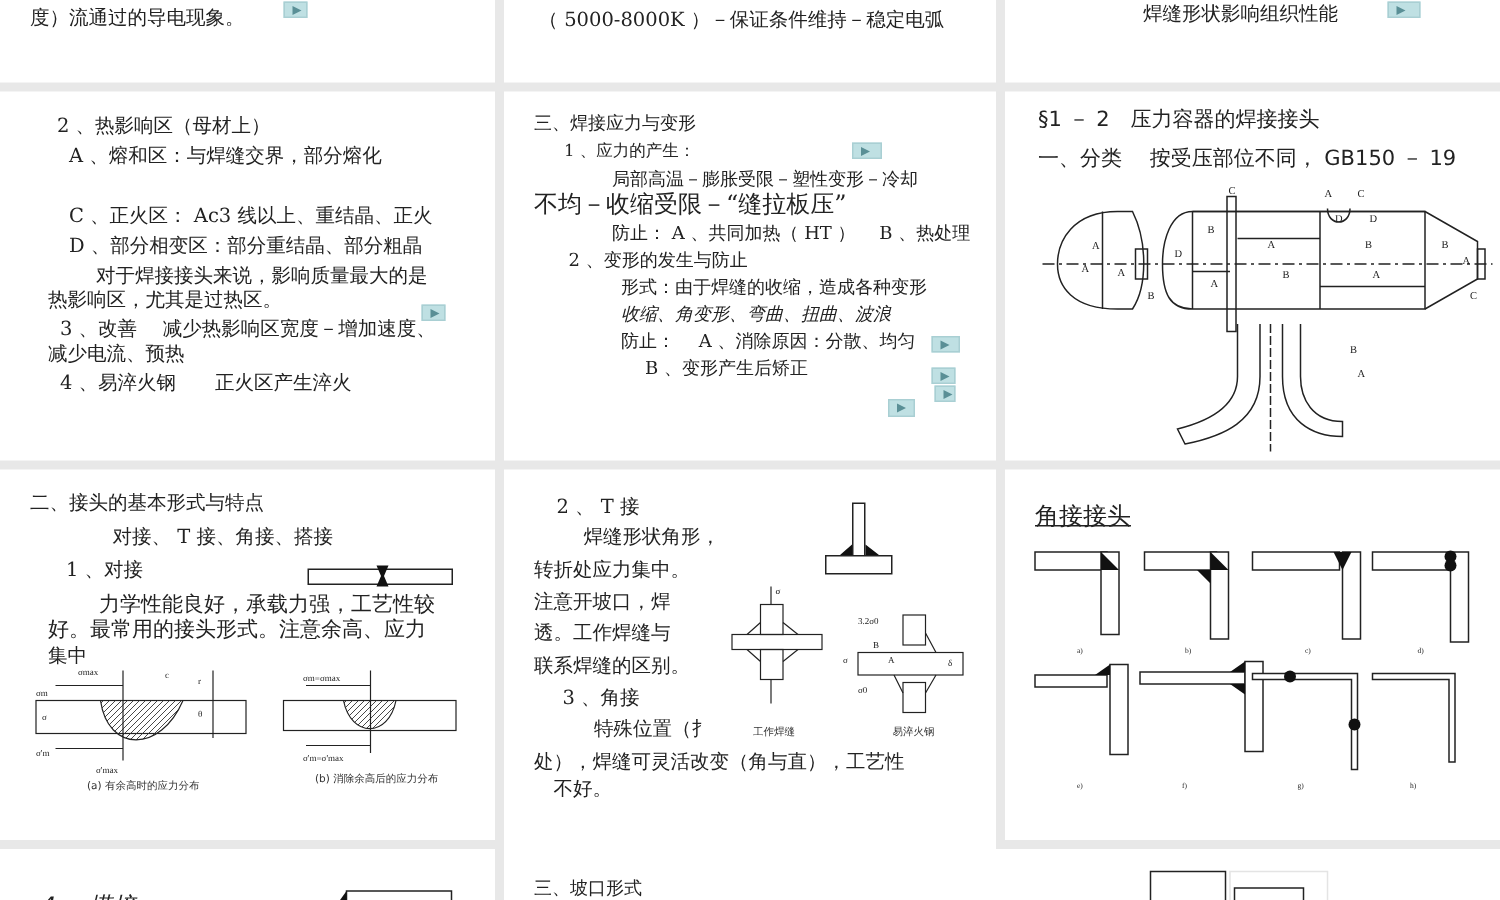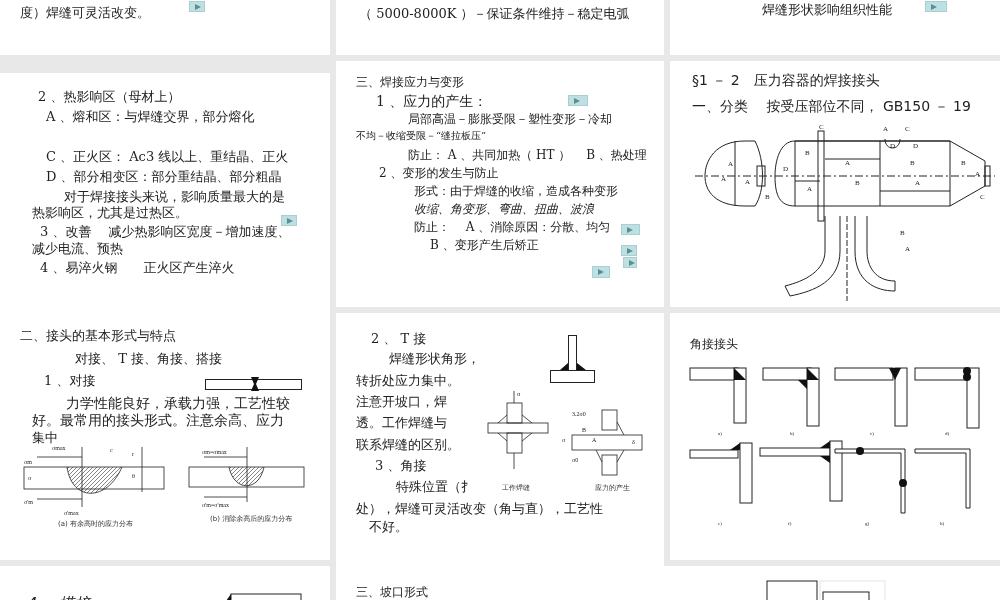--- a/index.html
+++ b/index.html
@@ -10,49 +10,49 @@
   .serif { font-family:"DejaVu Serif", "Liberation Serif", serif; }
   .play { position:absolute; width:16px; height:11px; background:#bfe0e3; border:1px solid #a9cfd3; box-sizing:border-box; cursor:pointer; }
   .play::after { content:""; position:absolute; left:5px; top:2px; border-left:6px solid #5a8f96; border-top:3px solid transparent; border-bottom:3px solid transparent; }
   svg { position:absolute; overflow:visible; }
   .cap { position:absolute; font-size:7px; color:#333; white-space:nowrap; }
 </style>
 </head>
 <body>
 
 <div class="slide" style="left:0;top:0;width:330px;height:55px;">
-  <div class="t serif" style="left:20px;top:5px;">度）焊缝可灵活改变。</div>
+  <div class="t serif" style="left:20px;top:5px;">度）流通过的导电现象。</div>
   <div class="play" style="left:189px;top:1px;"></div>
 </div>
 <div class="slide" style="left:336px;top:0;width:328px;height:55px;">
   <div class="t serif" style="left:23px;top:6px;">（ 5000-8000K ）－保证条件维持－稳定电弧</div>
 </div>
 <div class="slide" style="left:670px;top:0;width:330px;height:55px;">
   <div class="t serif" style="left:92px;top:2px;">焊缝形状影响组织性能</div>
   <div class="play" style="left:255px;top:1px;width:22px;"></div>
 </div>
 
-<div class="slide" style="left:0;top:61px;width:330px;height:246px;margin-top:12px;">
+<div class="slide" style="left:0;top:61px;width:330px;height:246px;">
   <div class="t serif" style="left:38px;top:16px;">2 、热影响区（母材上）</div>
   <div class="t serif" style="left:46px;top:36px;">A 、熔和区：与焊缝交界，部分熔化</div>
   <div class="t serif" style="left:46px;top:76px;">C 、正火区： Ac3 线以上、重结晶、正火</div>
   <div class="t serif" style="left:46px;top:96px;">D 、部分相变区：部分重结晶、部分粗晶</div>
   <div class="t serif" style="left:64px;top:116px;">对于焊接接头来说，影响质量最大的是</div>
   <div class="t serif" style="left:32px;top:132px;">热影响区，尤其是过热区。</div>
   <div class="t serif" style="left:40px;top:151px;">3 、改善　 减少热影响区宽度－增加速度、</div>
   <div class="t serif" style="left:32px;top:168px;">减少电流、预热</div>
   <div class="t serif" style="left:40px;top:187px;">4 、易淬火钢　　正火区产生淬火</div>
   <div class="play" style="left:281px;top:142px;"></div>
 </div>
 
 <div class="slide" style="left:336px;top:61px;width:328px;height:246px;">
   <div class="t serif" style="left:20px;top:13px;font-size:12px;">三、焊接应力与变形</div>
-  <div class="t serif" style="left:40px;top:32px;font-size:14px;">1 、应力的产生：</div>
+  <div class="t serif" style="left:40px;top:32px;font-size:11px;">1 、应力的产生：</div>
   <div class="t serif" style="left:72px;top:50px;font-size:12px;">局部高温－膨胀受限－塑性变形－冷却</div>
-  <div class="t serif" style="left:20px;top:67px;font-size:10px;">不均－收缩受限－“缝拉板压”</div>
+  <div class="t serif" style="left:20px;top:67px;font-size:16px;">不均－收缩受限－“缝拉板压”</div>
   <div class="t serif" style="left:72px;top:86px;font-size:12px;">防止： A 、共同加热（ HT ）　 B 、热处理</div>
   <div class="t serif" style="left:43px;top:104px;font-size:12px;">2 、变形的发生与防止</div>
   <div class="t serif" style="left:78px;top:122px;font-size:12px;">形式：由于焊缝的收缩，造成各种变形</div>
   <div class="t serif" style="left:78px;top:140px;font-size:12px;font-style:italic;">收缩、角变形、弯曲、扭曲、波浪</div>
   <div class="t serif" style="left:78px;top:158px;font-size:12px;">防止：　 A 、消除原因：分散、均匀</div>
   <div class="t serif" style="left:94px;top:176px;font-size:12px;">B 、变形产生后矫正</div>
   <div class="play" style="left:232px;top:34px;width:20px;"></div>
   <div class="play" style="left:285px;top:163px;width:19px;"></div>
   <div class="play" style="left:285px;top:184px;"></div>
   <div class="play" style="left:287px;top:196px;width:14px;"></div>
@@ -204,25 +204,25 @@
     </g>
     <g font-size="6" fill="#222" font-family="Liberation Serif, serif">
       <text x="10" y="6">3.2σ0</text>
       <text x="20" y="22">B</text>
       <text x="30" y="32">A</text>
       <text x="0" y="32">σ</text>
       <text x="10" y="52">σ0</text>
       <text x="70" y="34">δ</text>
     </g>
   </svg>
-  <div class="cap" style="left:259px;top:170px;">应力的产生</div>
+  <div class="cap" style="left:259px;top:170px;">易淬火钢</div>
 </div>
 
 <div class="slide" style="left:670px;top:313px;width:330px;height:247px;">
-  <div class="t serif" style="left:20px;top:23px;font-size:12px;">角接接头</div>
+  <div class="t serif" style="left:20px;top:23px;font-size:16px;text-decoration:underline;">角接接头</div>
   <svg style="left:20px;top:50px;" width="300" height="175" viewBox="0 0 300 175">
     <g fill="#fff" stroke="#222" stroke-width="1">
 
       <rect x="0" y="5" width="48" height="12"></rect>
         <rect x="44" y="5" width="12" height="55"></rect>
 
       <rect x="73" y="5" width="48" height="12"></rect>
         <rect x="117" y="5" width="12" height="58"></rect>
 
       <rect x="145" y="5" width="58" height="12"></rect>

